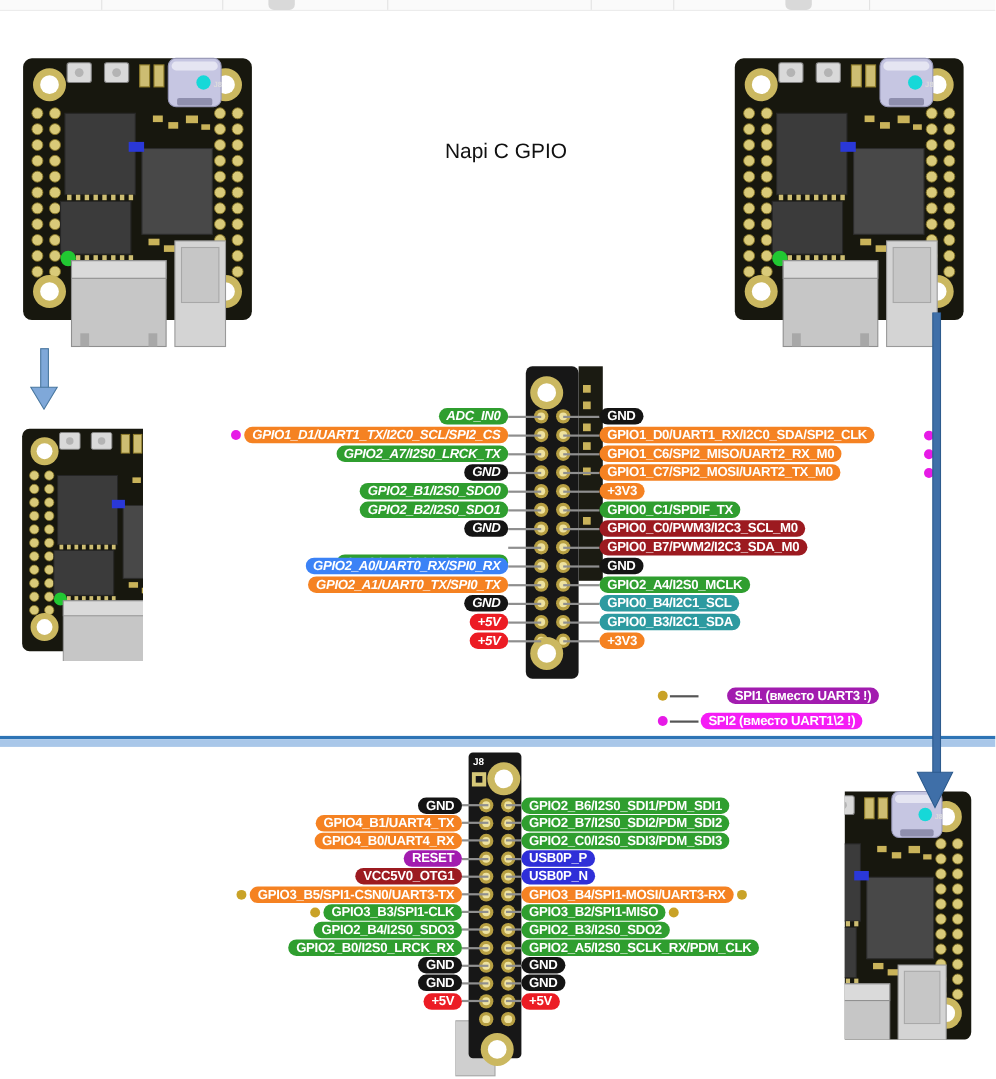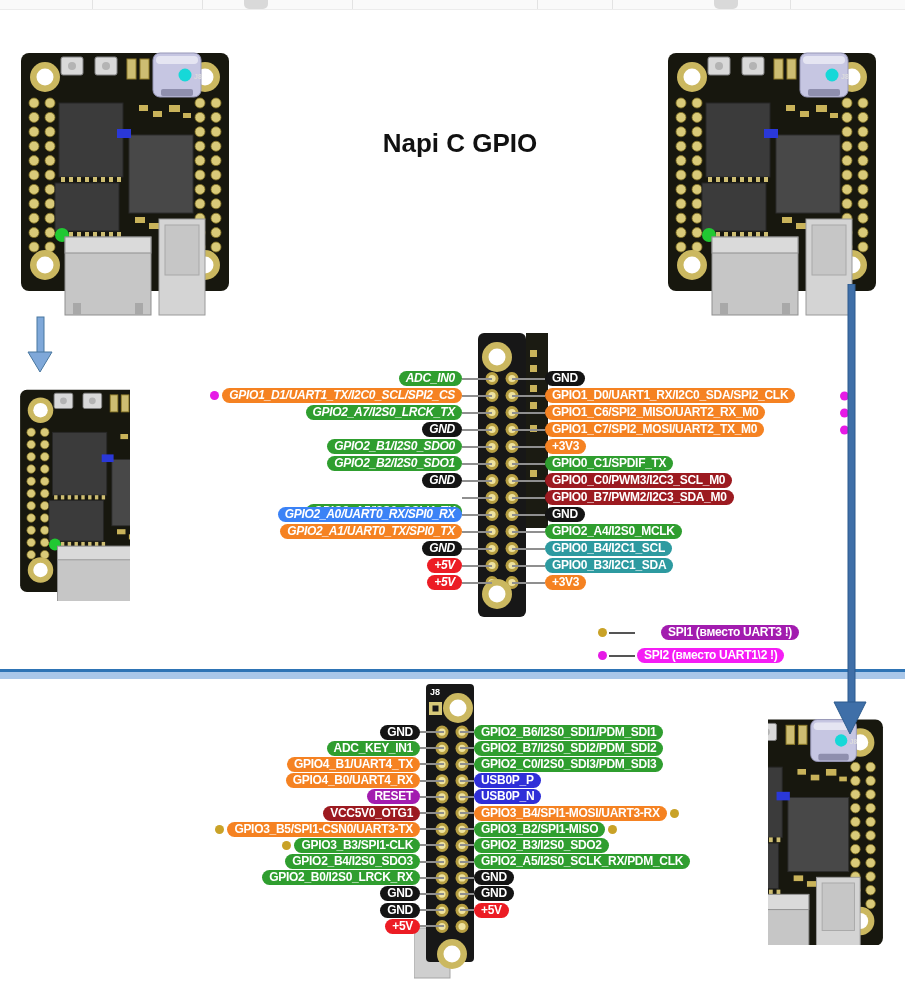--- a/index.html
+++ b/index.html
@@ -4,21 +4,21 @@
 <style>
   html,body{margin:0;padding:0;background:#fff;}
   body{width:905px;height:981px;position:relative;font-family:"Liberation Sans",sans-serif;overflow:hidden;}
   .abs{position:absolute;}
 
   
   #topstrip{left:0;top:0;width:905px;height:9px;background:#fafafa;border-bottom:1px solid #ececec;}
   .tsline{position:absolute;top:0;width:1px;height:9px;background:#e3e3e3;}
   .tstab{position:absolute;top:0;width:24px;height:9px;background:#d9d9d9;border-radius:0 0 5px 5px;}
 
-  #title{left:340px;top:128px;width:240px;text-align:center;font-size:26px;color:#111;font-weight:bold;}
+  #title{left:340px;top:128px;width:240px;text-align:center;font-size:19px;color:#111;}
 
   
   .pcol{position:absolute;}
   .prow{display:flex;align-items:center;position:relative;}
   #col-tl .prow,#col-tr .prow{height:17px;}
   #col-bl .prow,#col-br .prow{height:16.2px;}
   .prow.left{justify-content:flex-end;}
   .pill{display:inline-block;color:#fff;font-weight:bold;font-size:12px;line-height:15px;
         padding:0 7px;border-radius:8px;white-space:nowrap;letter-spacing:-0.3px;flex:none;}
   .pline{border-top:2px solid #8f8f8f;height:0;flex:none;}
@@ -335,24 +335,20 @@
       <span class="pline" style="width: 33px;"></span>
       <span class="pill" style="background: rgb(245, 130, 34);">+3V3</span>
     </div>
   </div>
 <div id="col-bl" class="pcol">
     <div class="prow left">
       <span class="pill" style="background: rgb(20, 20, 20);">GND</span>
       <span class="pline" style="width: 24px;"></span>
     </div>
     <div class="prow left">
-      <span class="pill" style="background: rgb(47, 158, 47);">ADC_KEY_IN1</span>
-      <span class="pline" style="width: 24px;"></span>
-    </div>
-    <div class="prow left">
       <span class="pill" style="background: rgb(245, 130, 34);">GPIO4_B1/UART4_TX</span>
       <span class="pline" style="width: 24px;"></span>
     </div>
     <div class="prow left">
       <span class="pill" style="background: rgb(245, 130, 34);">GPIO4_B0/UART4_RX</span>
       <span class="pline" style="width: 24px;"></span>
     </div>
     <div class="prow left">
       <span class="pill" style="background: #a21caf;">RESET</span>
       <span class="pline" style="width: 24px;"></span>

